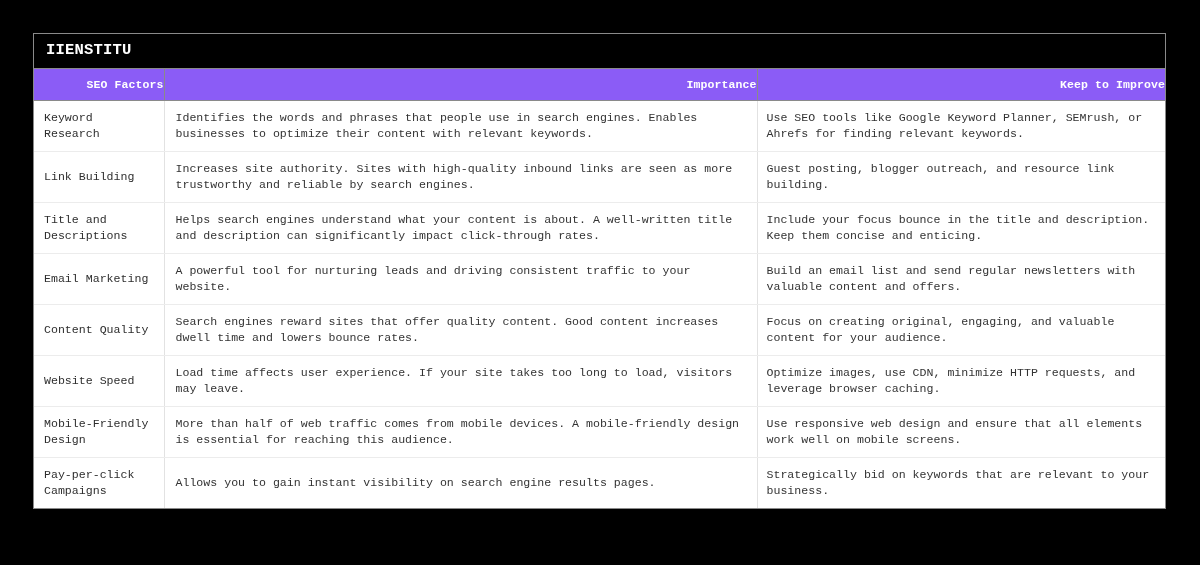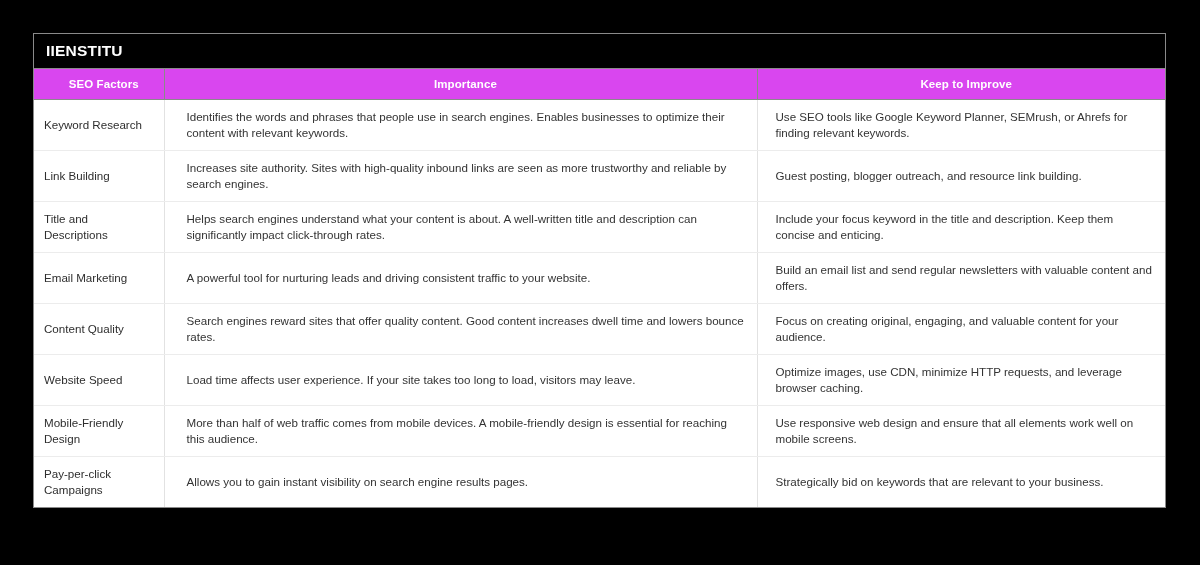--- a/index.html
+++ b/index.html
@@ -12,20 +12,21 @@
     height: 565px;
     font-family: "Liberation Sans", sans-serif;
     overflow: hidden;
   }
 
   .page {
     position: relative;
     width: 1200px;
     height: 565px;
     background: #000000;
+    font-family: Liberation Mono, monospace;
   }
 
   .table-frame {
     position: absolute;
     left: 33px;
     top: 33px;
     width: 1133px;
     border: 1px solid #8a8a8a;
     box-sizing: border-box;
     background: #000000;
@@ -55,25 +56,25 @@
     border-collapse: collapse;
     table-layout: fixed;
     background: #ffffff;
   }
 
   col.c-factor   { width: 130px; }
   col.c-import   { width: 593px; }
   col.c-improve  { width: 408px; }
 
   thead th {
-    background: #d946ef;
+    background: #8b5cf6;
     color: #ffffff;
     font-size: 11.5px;
     font-weight: bold;
-    text-align: center;
+    text-align: right;
     padding: 9px 0 9px 10px;
     border-right: 1px solid #8a8a8a;
     border-bottom: 1px solid #8a8a8a;
     box-sizing: border-box;
     letter-spacing: 0.1px;
   }
   thead th:last-child { border-right: none; }
 
   tbody td {
     background: #ffffff;
@@ -84,22 +85,22 @@
     padding: 9px 10px 9px 10px;
     border-right: 1px solid #e2e2e2;
     border-bottom: 1px solid #ececec;
     box-sizing: border-box;
     height: 43px;
   }
   tbody td:last-child { border-right: none; }
   tbody tr:last-child td { border-bottom: none; }
 
   td.cell-factor  { color: #2e2e2e; }
-  td.cell-import  { padding-left: 22px; margin-left: 44px; }
-  td.cell-improve { padding-left: 18px; }
+  td.cell-import  { padding-left: 11px; margin-left: 44px; }
+  td.cell-improve { padding-left: 9px; }
 </style>
 </head>
 <body>
 
 <div class="page">
   <div class="table-frame">
 
     <div class="title-bar">
       <span class="brand-title">IIENSTITU</span>
     </div>
@@ -124,21 +125,21 @@
             <td class="cell-improve">Use SEO tools like Google Keyword Planner, SEMrush, or Ahrefs for finding relevant keywords.</td>
           </tr>
           <tr>
             <td class="cell-factor">Link Building</td>
             <td class="cell-import">Increases site authority. Sites with high-quality inbound links are seen as more trustworthy and reliable by search engines.</td>
             <td class="cell-improve">Guest posting, blogger outreach, and resource link building.</td>
           </tr>
           <tr>
             <td class="cell-factor">Title and Descriptions</td>
             <td class="cell-import">Helps search engines understand what your content is about. A well-written title and description can significantly impact click-through rates.</td>
-            <td class="cell-improve">Include your focus keyword in the title and description. Keep them concise and enticing.</td>
+            <td class="cell-improve">Include your focus bounce in the title and description. Keep them concise and enticing.</td>
           </tr>
           <tr>
             <td class="cell-factor">Email Marketing</td>
             <td class="cell-import">A powerful tool for nurturing leads and driving consistent traffic to your website.</td>
             <td class="cell-improve">Build an email list and send regular newsletters with valuable content and offers.</td>
           </tr>
           <tr>
             <td class="cell-factor">Content Quality</td>
             <td class="cell-import">Search engines reward sites that offer quality content. Good content increases dwell time and lowers bounce rates.</td>
             <td class="cell-improve">Focus on creating original, engaging, and valuable content for your audience.</td>

